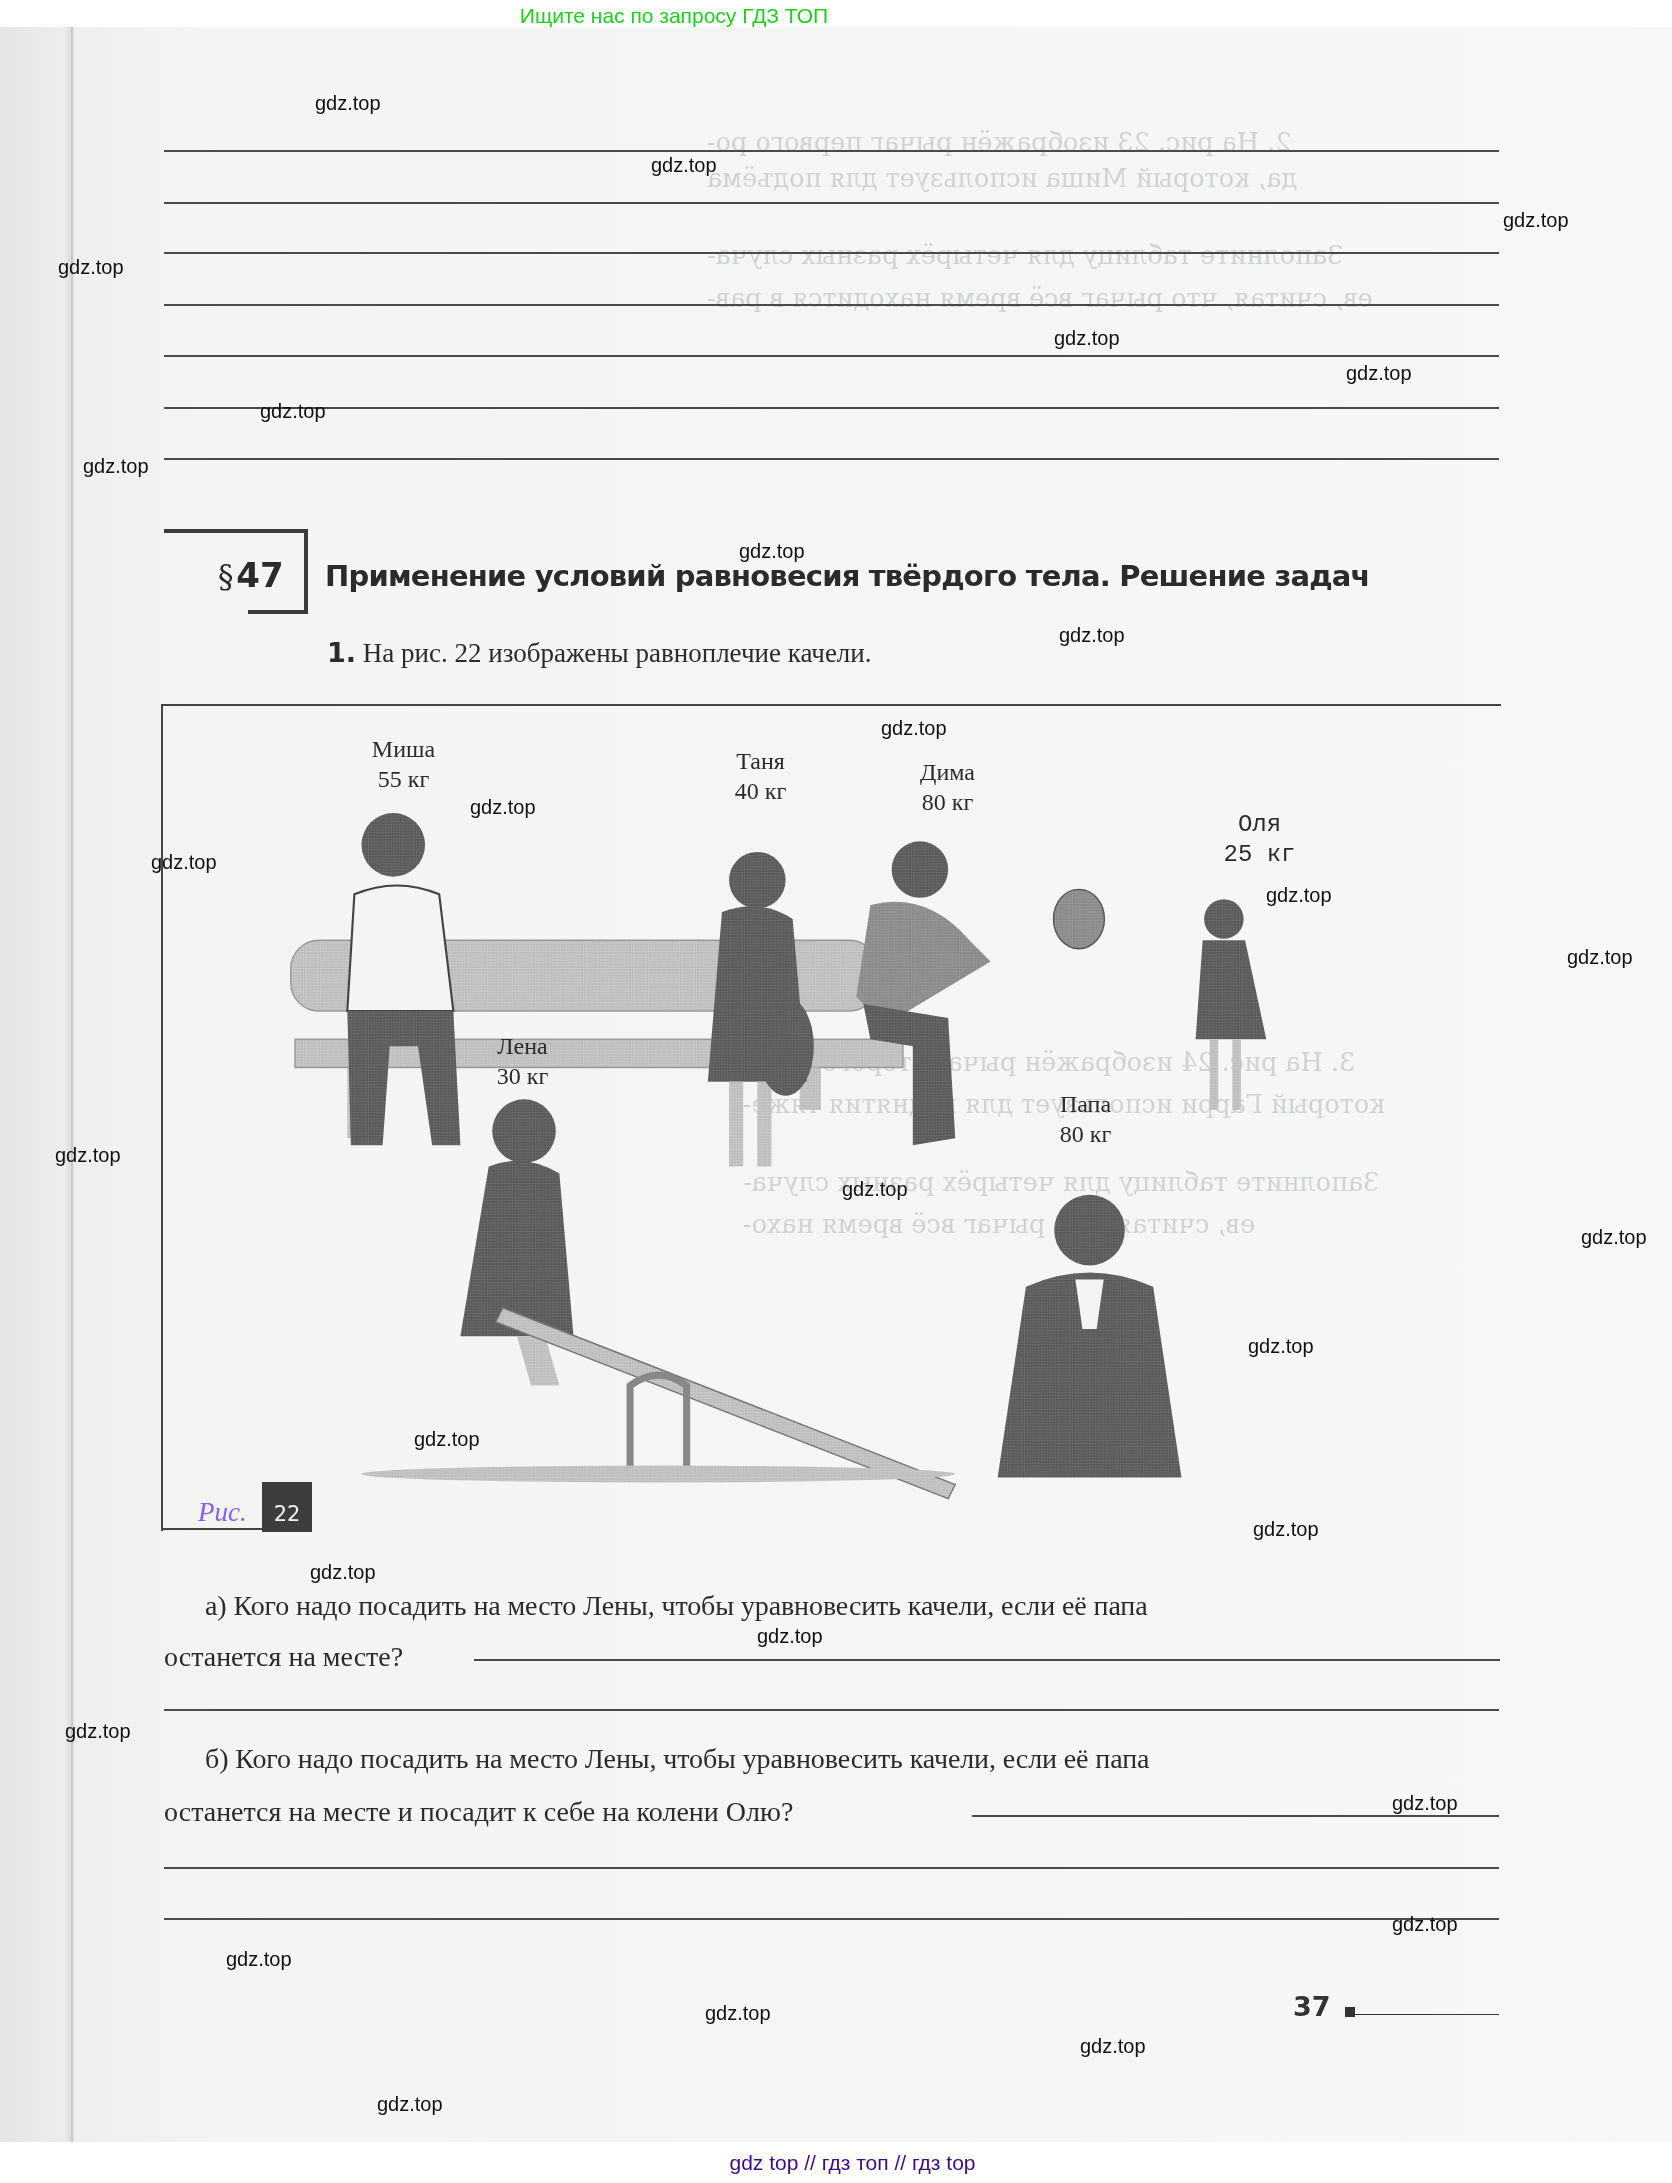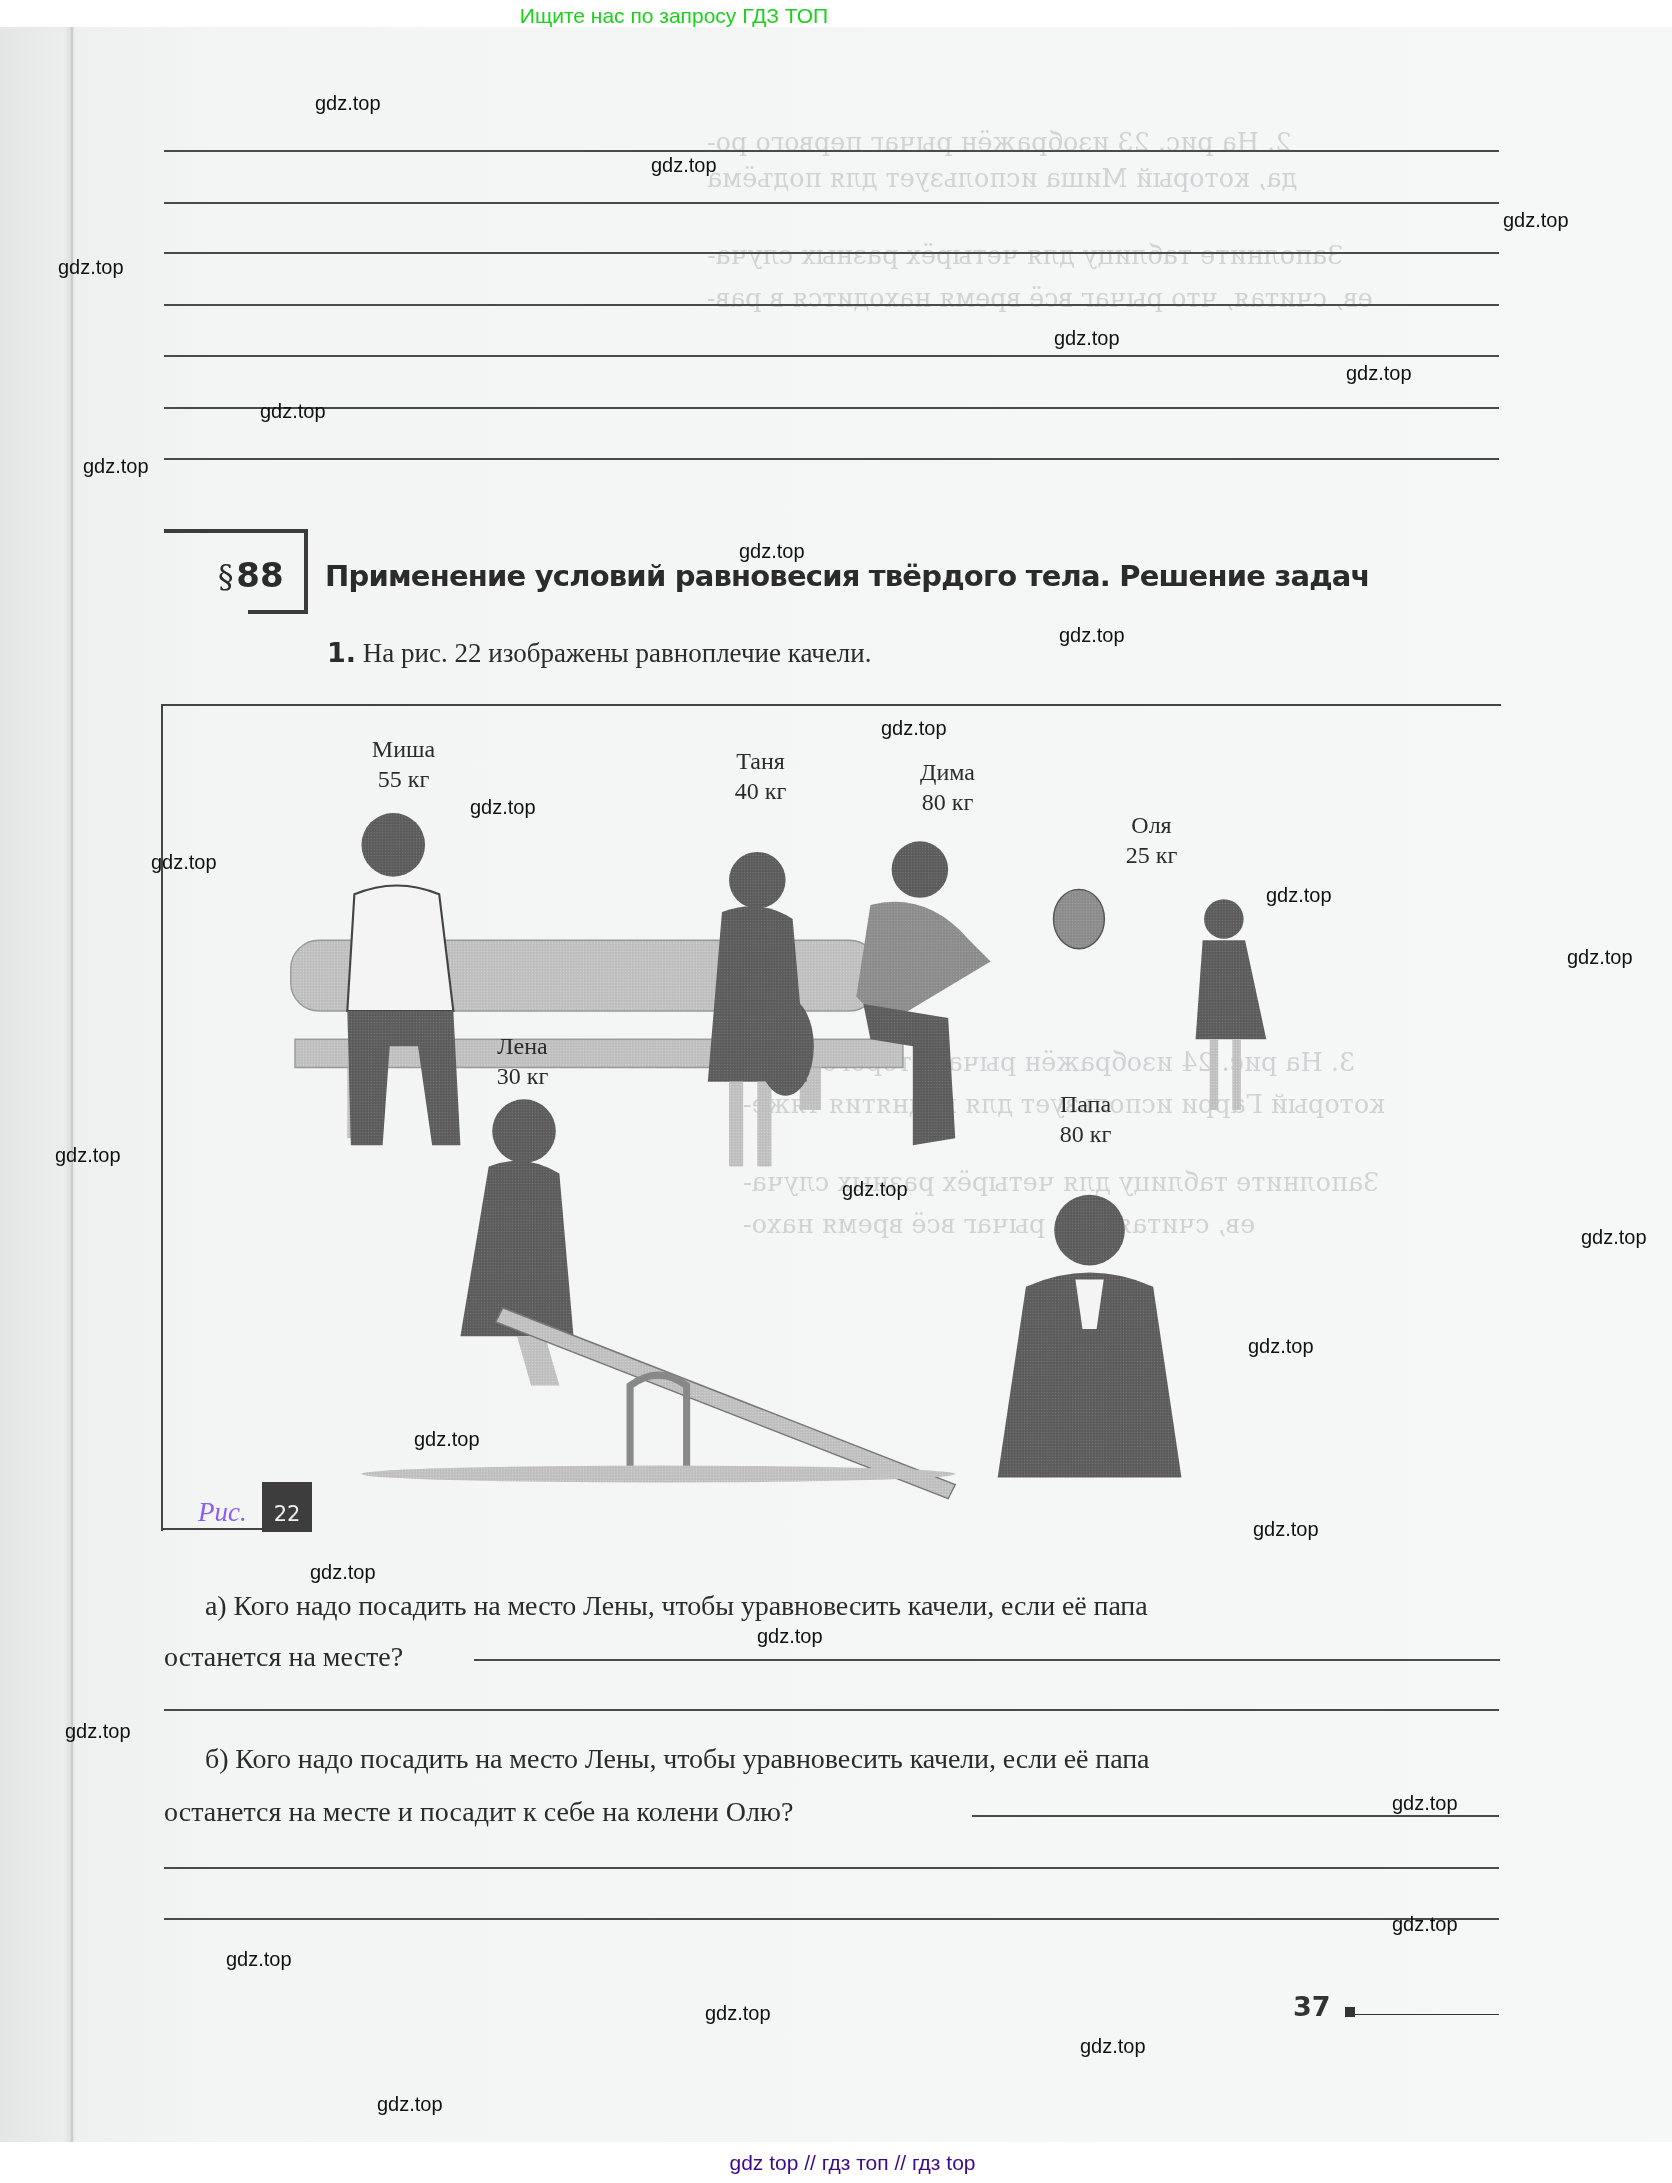--- a/index.html
+++ b/index.html
@@ -99,21 +99,21 @@
 <div class="rule" style="left:164px;top:202px;width:1335px;"></div>
 <div class="rule" style="left:164px;top:252px;width:1335px;"></div>
 <div class="rule" style="left:164px;top:304px;width:1335px;"></div>
 <div class="rule" style="left:164px;top:355px;width:1335px;"></div>
 <div class="rule" style="left:164px;top:407px;width:1335px;"></div>
 <div class="rule" style="left:164px;top:458px;width:1335px;"></div>
 
 <div class="section-top"></div>
 <div class="section-vert"></div>
 <div class="section-bot"></div>
-<div class="section-num"><span class="para">§</span><span>88</span></div>
+<div class="section-num"><span class="para">§</span><span>47</span></div>
 <div class="section-title">Применение условий равновесия твёрдого тела. Решение задач</div>
 
 <div class="task-text" style="left:327px;top:635px;"><b>1.</b> <span>На рис. 22 изображены равноплечие качели.</span></div>
 
 <div class="figure"></div>
 <div class="figure-bottom"></div>
 
 <svg class="scene" width="1330" height="820" viewBox="0 0 1880 1160">
   <defs>
     <pattern id="dots" width="4" height="4" patternUnits="userSpaceOnUse">
@@ -176,21 +176,21 @@
   <div>55 кг</div>
 </div>
 <div class="fig-label" style="left:718px;top:746px;width:85px;">
   <div>Таня</div>
   <div>40 кг</div>
 </div>
 <div class="fig-label" style="left:905px;top:757px;width:85px;">
   <div>Дима</div>
   <div>80 кг</div>
 </div>
-<div class="fig-label" style="left:1109px;top:810px;width:85px;">
+<div class="fig-label" style="left:1217px;top:810px;width:85px;font-family:Liberation Mono, monospace;">
   <div>Оля</div>
   <div>25 кг</div>
 </div>
 <div class="fig-label" style="left:480px;top:1031px;width:85px;">
   <div>Лена</div>
   <div>30 кг</div>
 </div>
 <div class="fig-label" style="left:1043px;top:1089px;width:85px;">
   <div>Папа</div>
   <div>80 кг</div>

